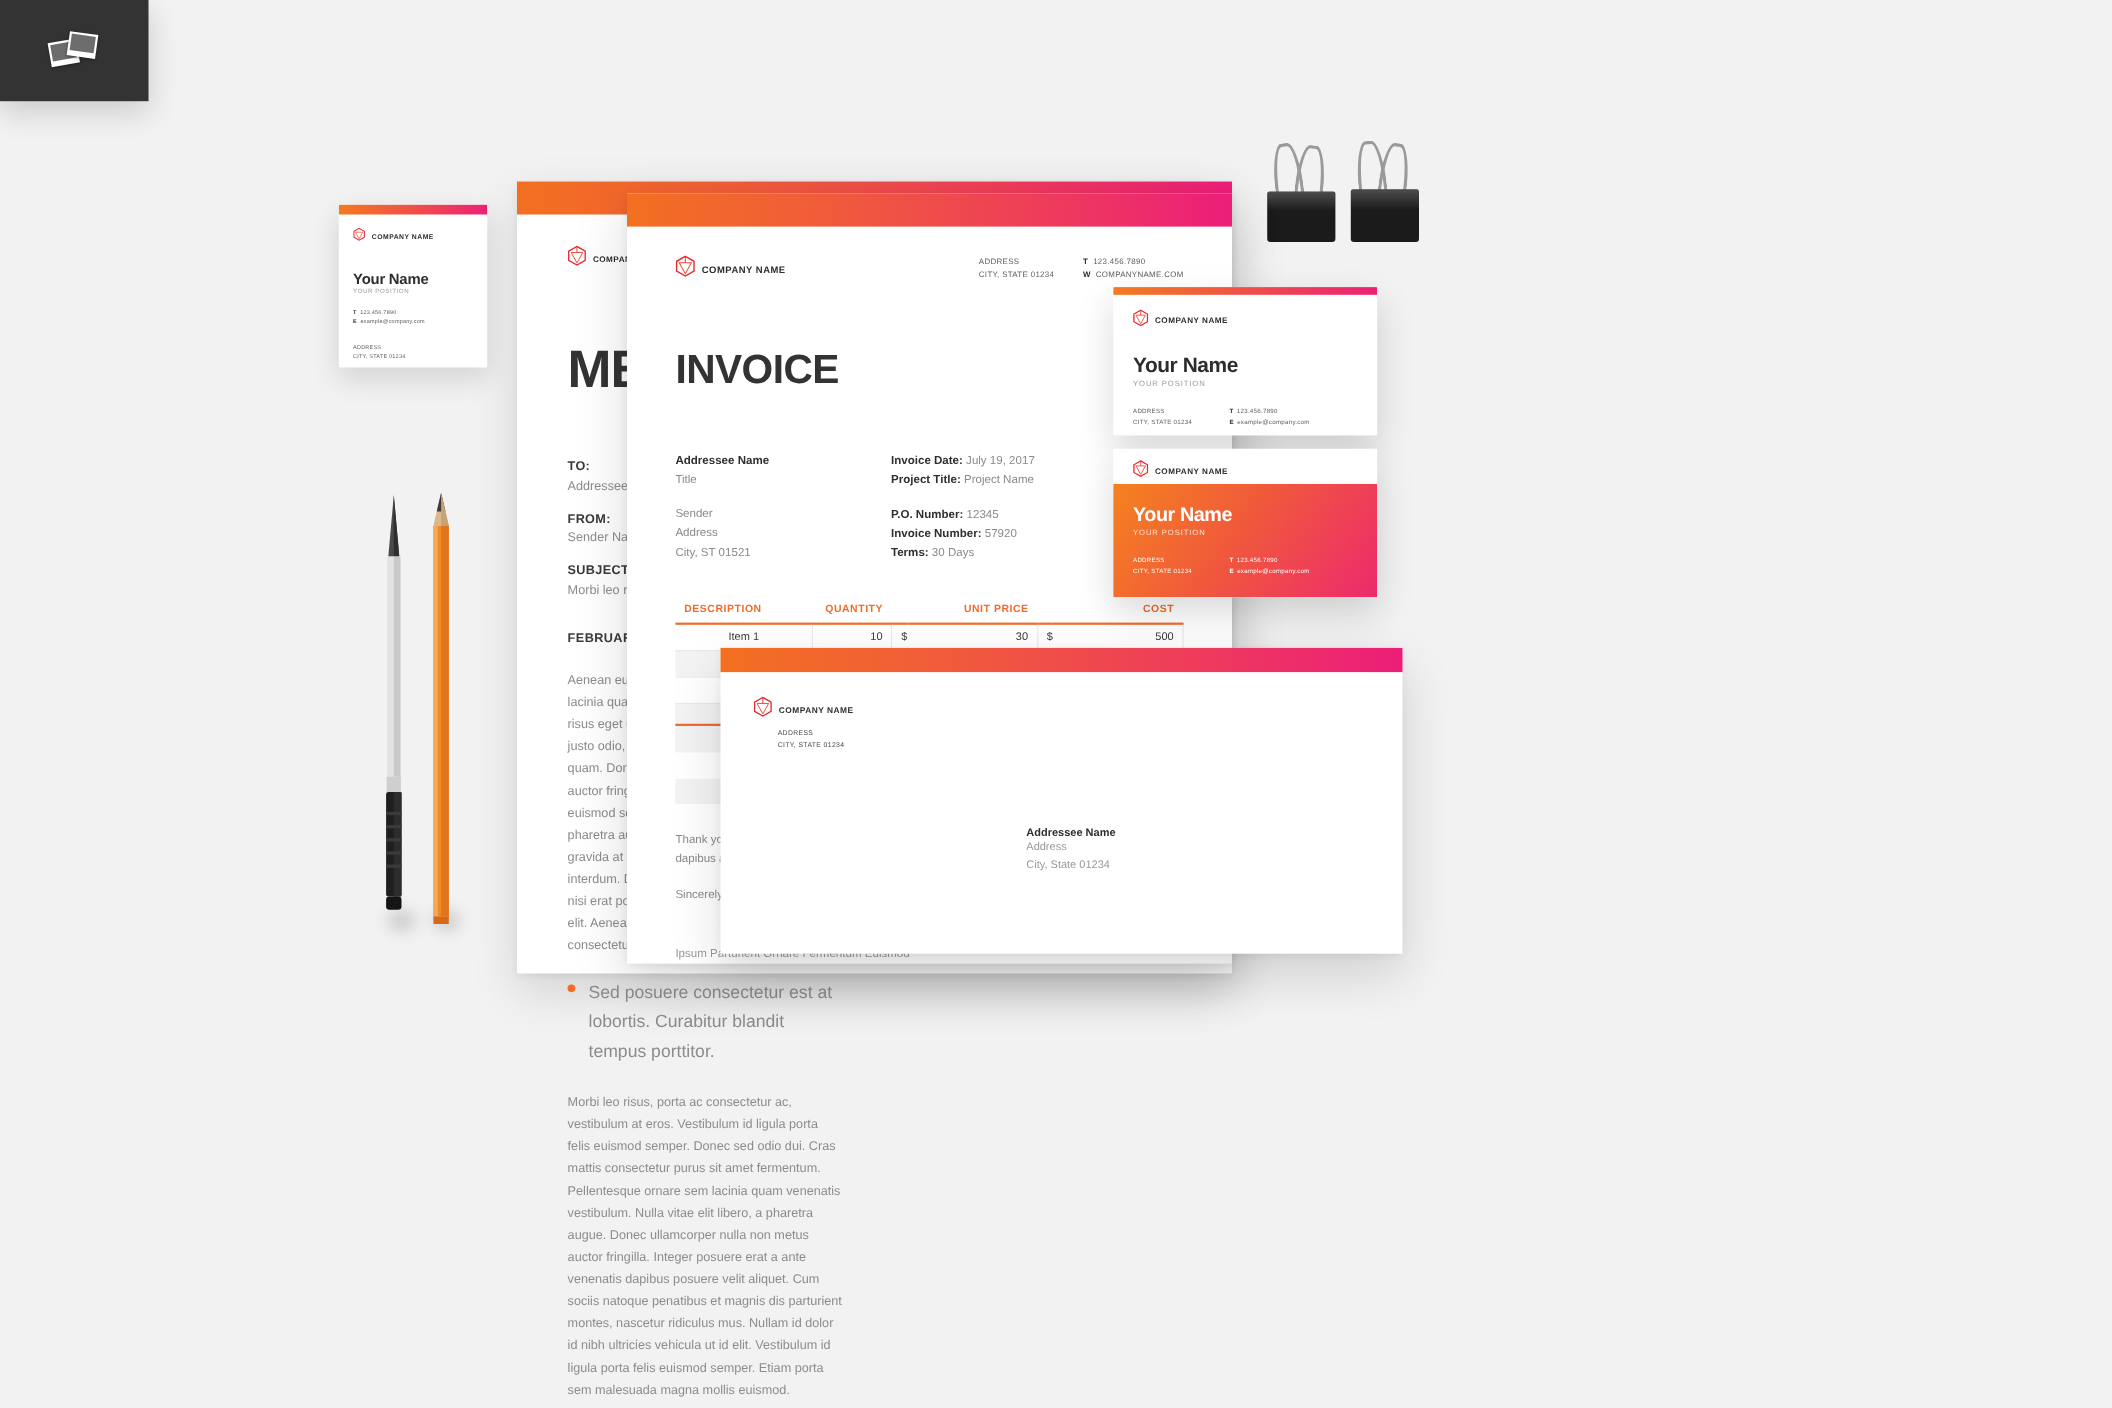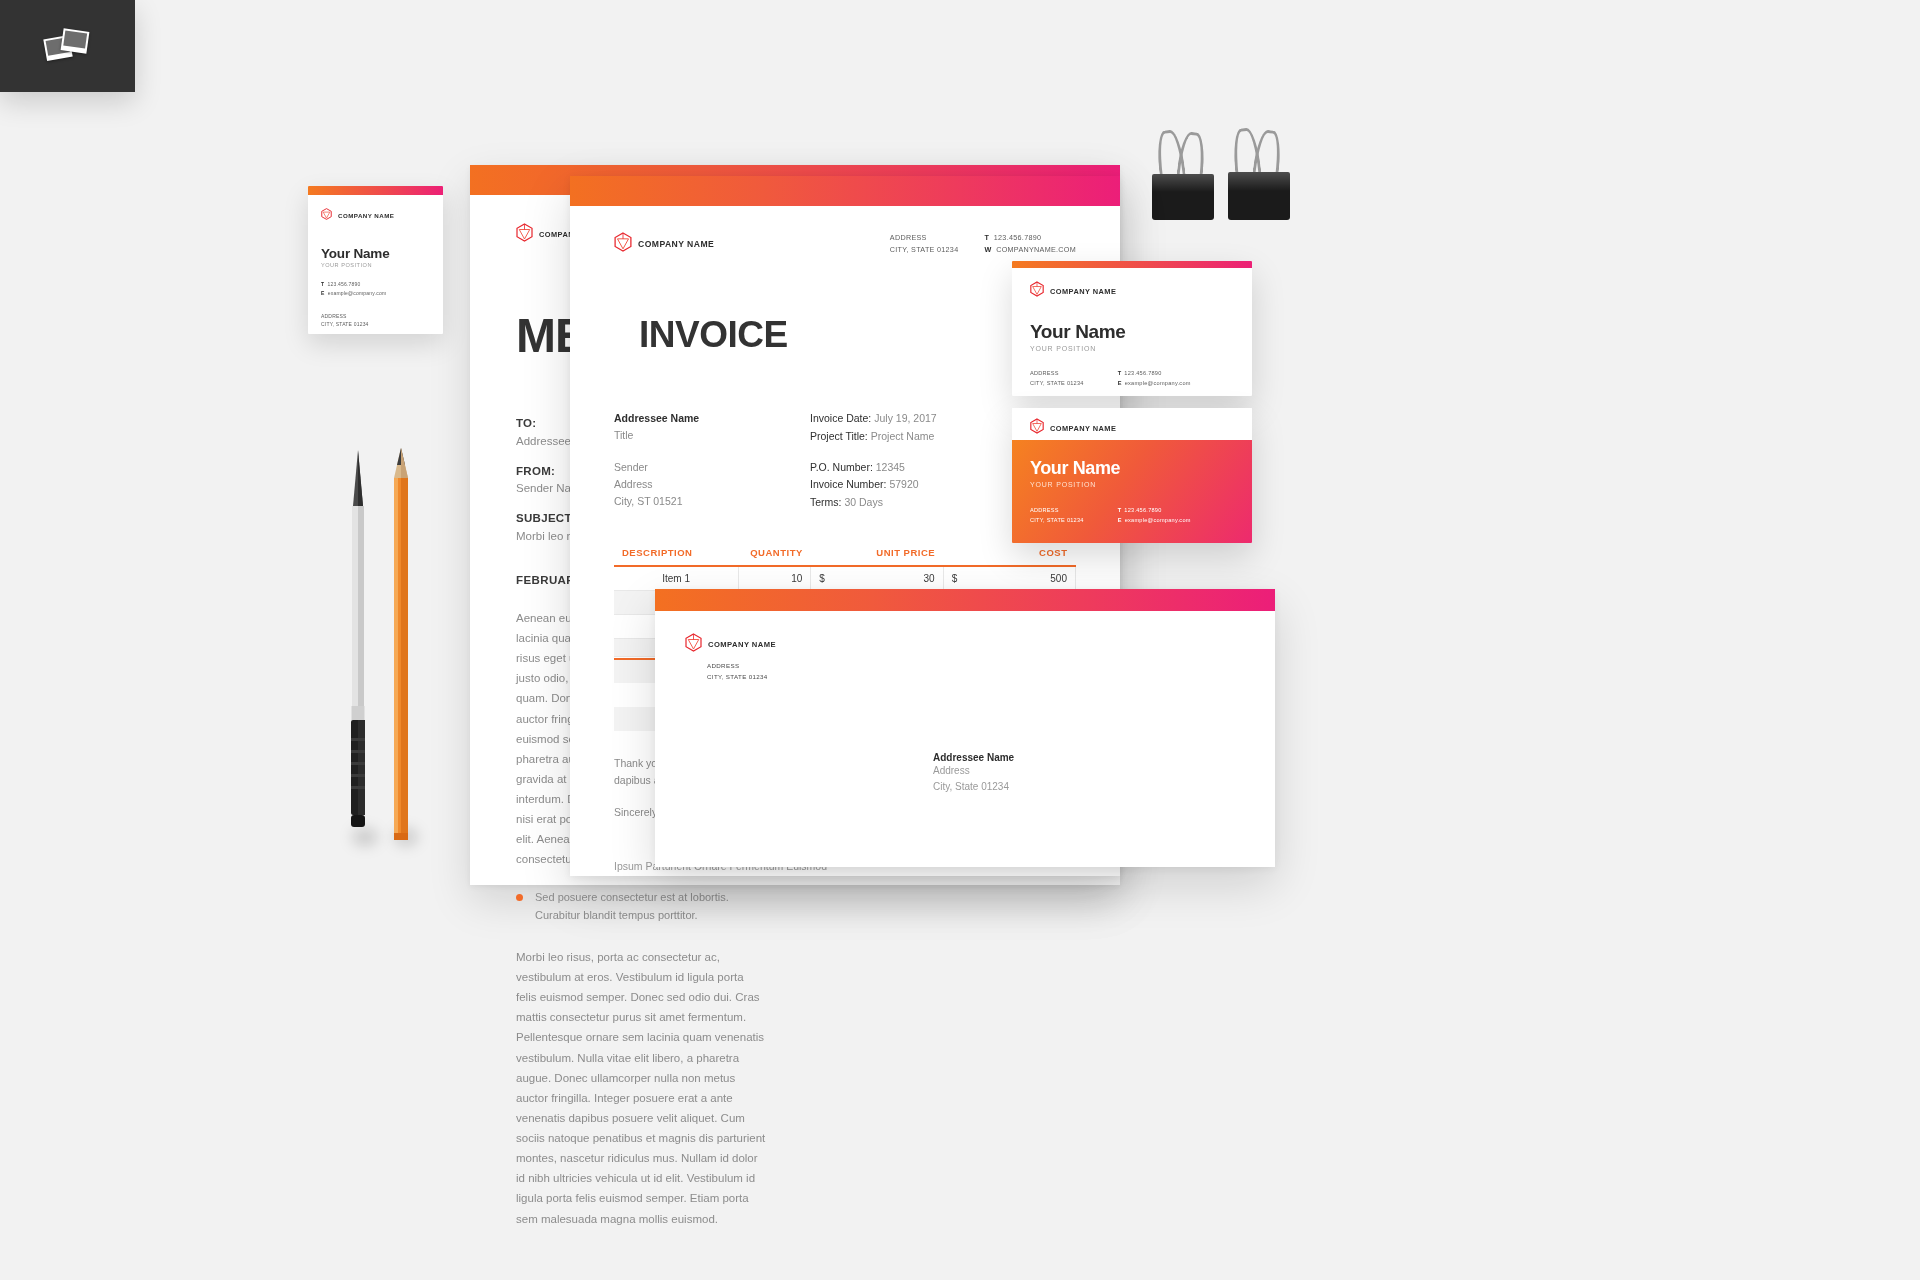--- a/index.html
+++ b/index.html
@@ -31,39 +31,39 @@
     box-shadow: 0 16px 40px rgba(0,0,0,.13), 0 2px 6px rgba(0,0,0,.06);
   }
   #letterhead .top { height: 30px; }
   #letterhead .inner { padding: 28px 46px; }
   .memo-title { font-size: 48px; font-weight: bold; color: #333; letter-spacing: -1px; margin-top: 62px; }
   .memo-block { margin-top: 52px; font-size: 11.5px; color: #8c8c8c; line-height: 1.55; }
   .memo-block .lbl { font-weight: bold; color: #3a3a3a; letter-spacing: .3px; }
   .memo-date { margin-top: 28px; font-size: 11.5px; font-weight: bold; color: #3a3a3a; letter-spacing: .4px; }
   .memo-para { margin-top: 22px; font-size: 11.5px; color: #8c8c8c; line-height: 1.75; max-width: 250px; }
   .memo-list { margin-top: 18px; }
-  .memo-li { display: flex; gap: 12px; font-size: 11px; color: #8c8c8c; line-height: 1.7; margin-bottom: 14px; max-width: 250px; }
+  .memo-li { display: flex; gap: 12px; font-size: 16px; color: #8c8c8c; line-height: 1.7; margin-bottom: 14px; max-width: 250px; }
   .dot { width: 7px; height: 7px; border-radius: 50%; background: #f26b29; flex: 0 0 7px; margin-top: 6px; }
 
   
   #invoice {
     left: 570px; top: 176px; width: 550px; height: 700px;
     box-shadow: 0 18px 46px rgba(0,0,0,.15), 0 2px 8px rgba(0,0,0,.07);
   }
   #invoice .top { height: 30px; }
   #invoice .inner { padding: 26px 44px 0 44px; }
   .inv-head { display: flex; justify-content: space-between; align-items: flex-start; }
   .inv-contact { display: flex; gap: 26px; font-size: 7.2px; color: #5d5d5d; letter-spacing: .3px; line-height: 1.7; }
   .inv-contact b { color: #2d2d2d; font-weight: bold; }
-  .inv-title { font-size: 37px; font-weight: bold; color: #333; letter-spacing: -.5px; margin-top: 58px; margin-left: 25px; }
+  .inv-title { font-size: 37px; font-weight: bold; color: #333; letter-spacing: -.5px; margin-top: 58px; }
   .inv-meta { display: flex; margin-top: 54px; gap: 0; }
   .inv-meta .col-a { width: 196px; }
   .inv-meta .col-b { flex: 1; }
   .meta-line { font-size: 10.5px; line-height: 1.65; color: #8a8a8a; }
-  .meta-line b { color: #2f2f2f; font-weight: normal; }
+  .meta-line b { color: #2f2f2f; font-weight: bold; }
   .meta-strong { font-size: 10.5px; font-weight: bold; color: #2f2f2f; line-height: 1.6; }
   .meta-gap { height: 14px; }
 
   table.items { width: 100%; border-collapse: collapse; margin-top: 36px; font-size: 10px; }
   table.items th {
     color: #f26b29; font-size: 9.5px; font-weight: bold; letter-spacing: .5px;
     text-align: right; padding: 0 8px 7px 8px; border-bottom: 2.2px solid #f26b29;
   }
   table.items th.desc { text-align: left; }
   table.items td {

